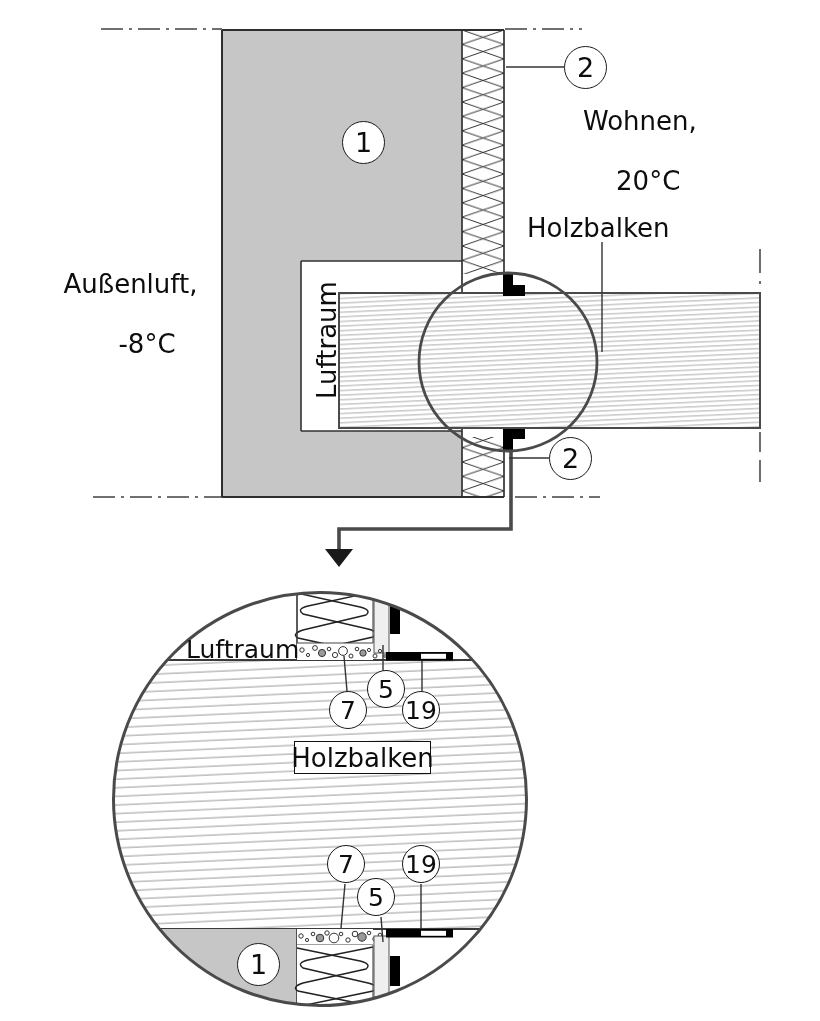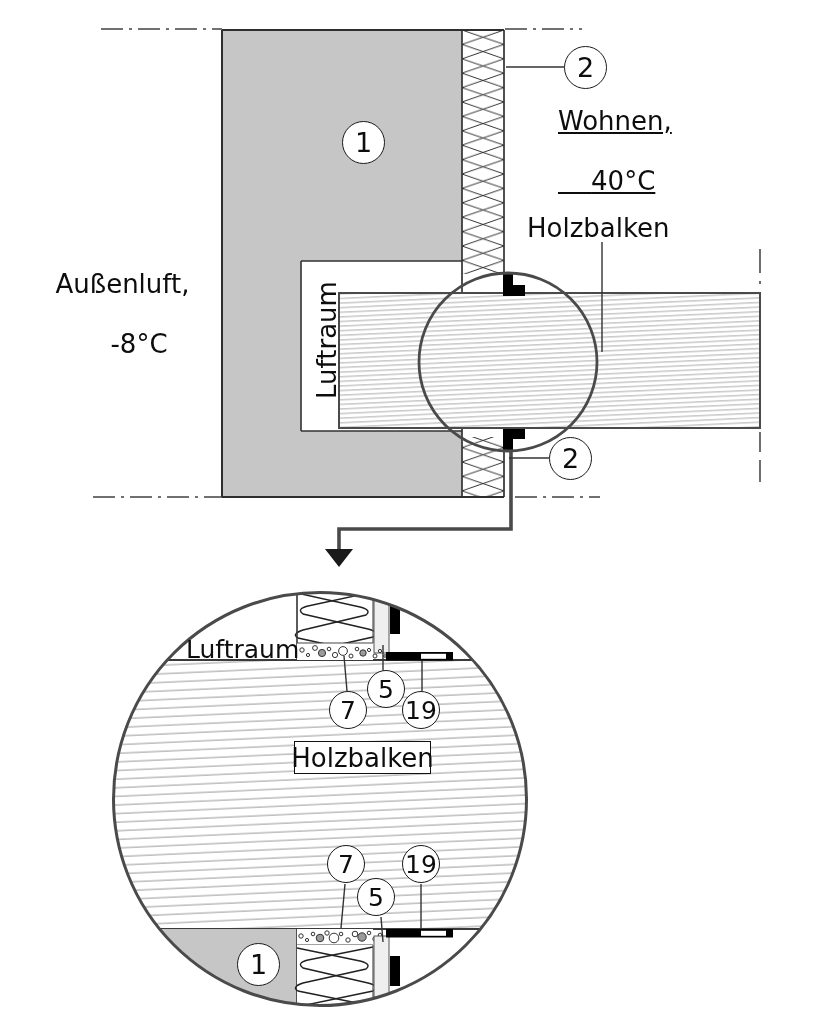--- a/index.html
+++ b/index.html
@@ -200,25 +200,25 @@
         <path d="M422,661 V691"></path>
         <path d="M341,928 L345,884"></path>
         <path d="M381,917 L383,942"></path>
         <path d="M421,884 V929"></path>
       </g>
     </g>
 
     <circle cx="320" cy="799" r="206.5" fill="none" stroke="#4a4a4a" stroke-width="3"></circle>
   </svg>
 
-  <div class="lbl center" style="left:40px;top:269px;width:165px;"><span>Außenluft,</span><br>
+  <div class="lbl center" style="left:48px;top:269px;width:165px;"><span>Außenluft,</span><br>
     <span>-8°C</span></div>
 
-  <div class="lbl" style="left:558px;top:106px;text-decoration:underline;"><span>Wohnen,</span><br>
-    <span>40°C</span></div>
+  <div class="lbl" style="left:583px;top:106px;"><span>Wohnen,</span><br>
+    <span>20°C</span></div>
 
   <div class="lbl" style="left:527px;top:213px;">Holzbalken</div>
 
   <div class="lbl rot" style="left:327px;top:340px;">Luftraum</div>
 
   <div class="lbl small" style="left:186px;top:637px;">Luftraum</div>
 
   <div class="boxlbl" style="left:294px;top:741px;width:137px;height:33px;">
     <span>Holzbalken</span>
   </div>

